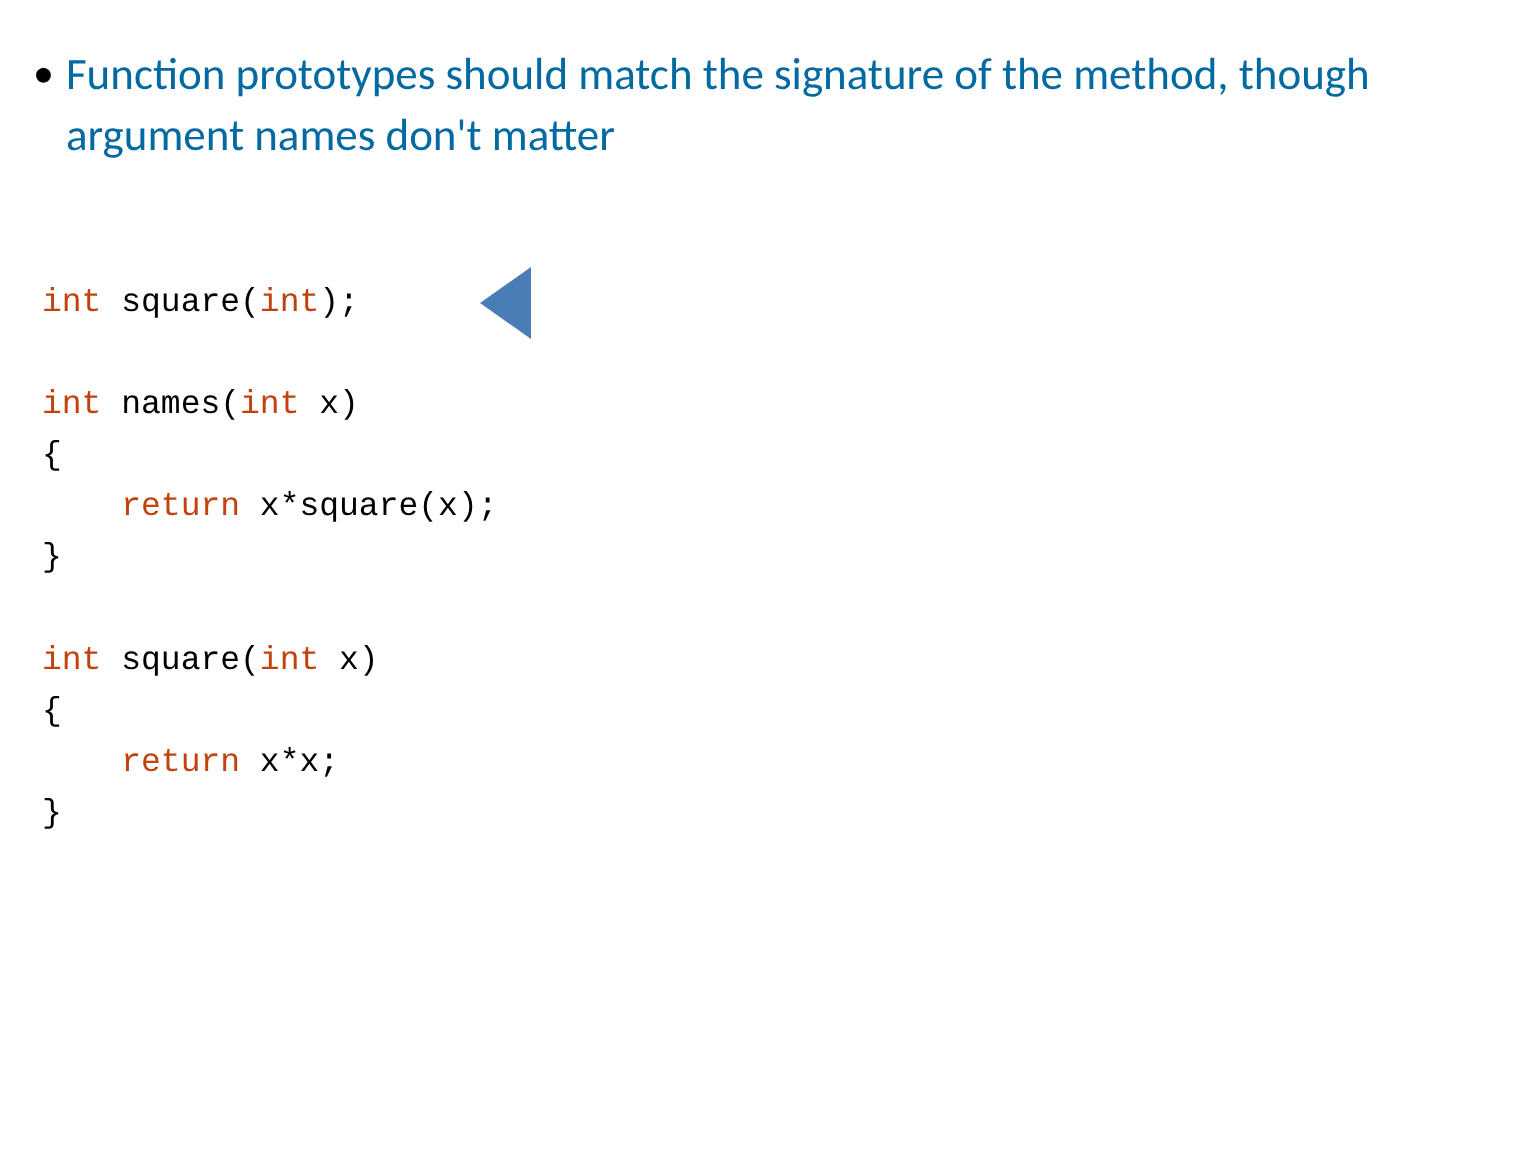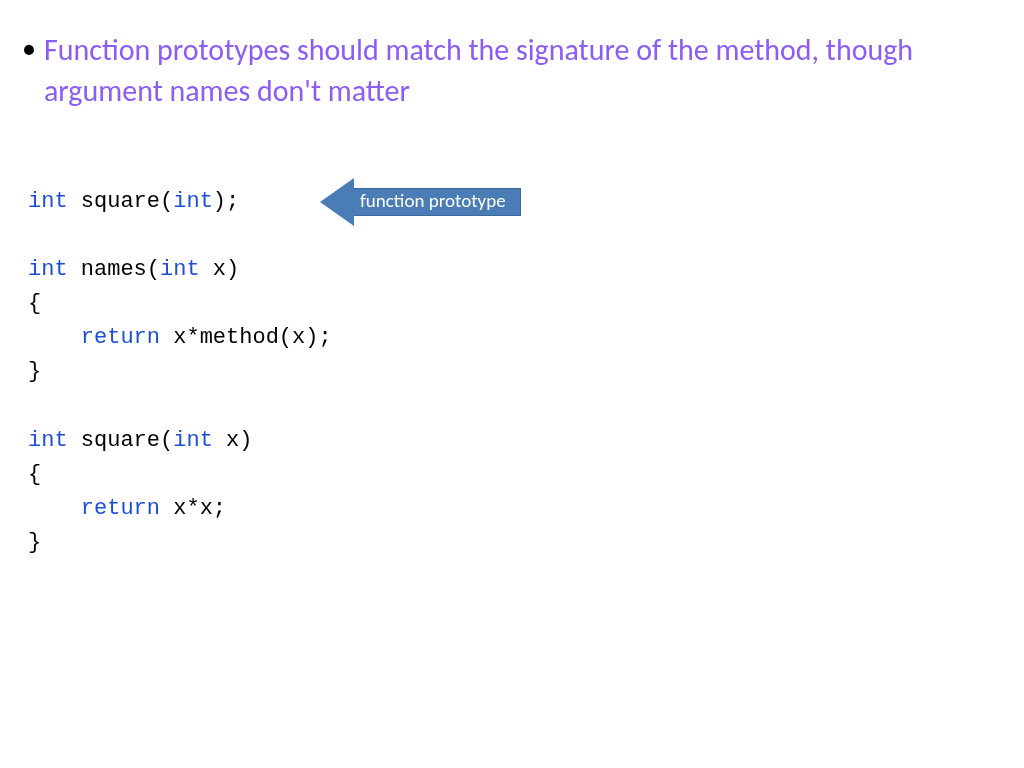--- a/index.html
+++ b/index.html
@@ -22,35 +22,35 @@
       align-items: flex-start;
     }
     .bullet-dot {
       font-size: 28px;
       color: #000;
       margin-right: 8px;
       line-height: 1.35;
     }
     .bullet-text {
       font-size: 30px;
-      color: #8b5cf6;
+      color: #0369a1;
       line-height: 1.35;
       font-weight: 400;
     }
     .code-block {
       position: absolute;
       top: 185px;
       left: 28px;
       font-family: Consolas, 'Courier New', monospace;
       font-size: 22px;
       line-height: 1.55;
       color: #000;
       white-space: pre;
     }
-    .kw { color: #1d4ed8; }
+    .kw { color: #c2410c; }
     .callout {
       position: absolute;
       top: 178px;
       left: 320px;
       display: flex;
       align-items: center;
       height: 48px;
     }
     .callout-arrow {
       width: 0;
@@ -93,29 +93,26 @@
   <div class="bullet-item">
     <span class="bullet-dot">•</span>
     <span class="bullet-text">Function prototypes should match the signature of the method, though argument names don't matter</span>
   </div>
 </div>
 
 <div class="code-block"><span class="kw">int</span><span> square(</span><span class="kw">int</span><span>);</span>
 
 <span class="kw">int</span><span> names(</span><span class="kw">int</span><span> x)</span>
 <span>{</span>
-<span>    </span><span class="kw">return</span><span> x*method(x);</span>
+<span>    </span><span class="kw">return</span><span> x*square(x);</span>
 <span>}</span>
 
 <span class="kw">int</span><span> square(</span><span class="kw">int</span><span> x)</span>
 <span>{</span>
 <span>    </span><span class="kw">return</span><span> x*x;</span>
 <span>}</span></div>
 
 <div class="callout">
   <div class="arrow-wrap">
     <div class="callout-arrow"></div>
   </div>
   <div class="callout-tail"></div>
-  <div class="callout-body">
-    <span>function prototype</span>
-  </div>
 </div>
 
 </body></html>

